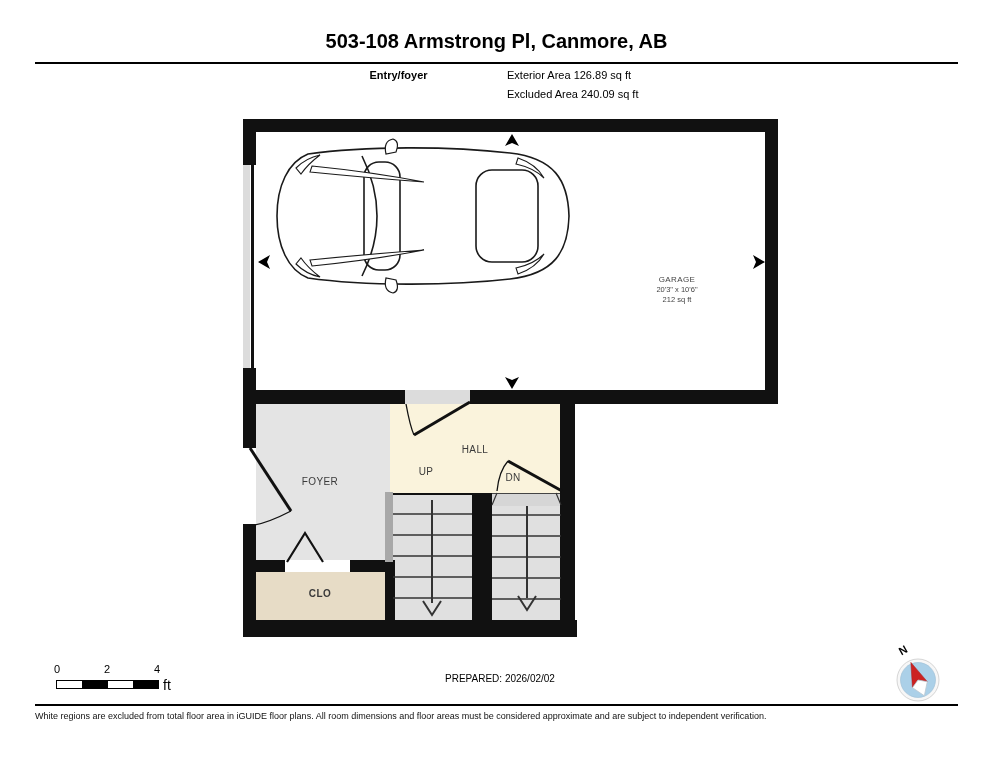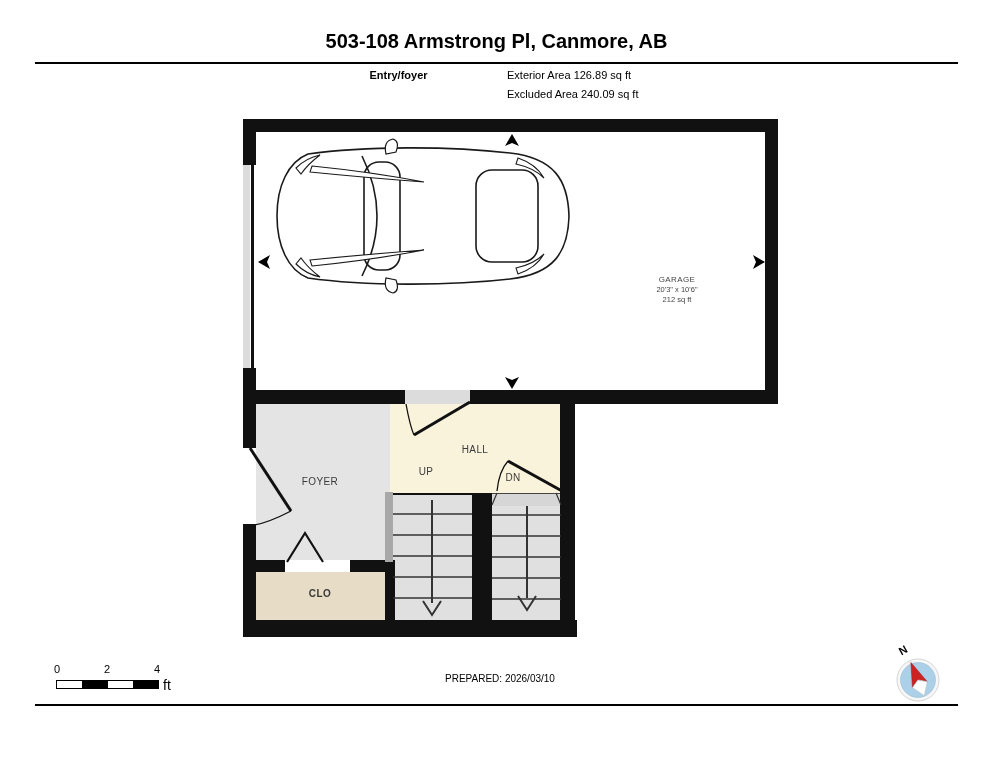--- a/index.html
+++ b/index.html
@@ -130,27 +130,28 @@
 
   <div class="tick" style="left:50px;">0</div>
   <div class="tick" style="left:100px;">2</div>
   <div class="tick" style="left:150px;">4</div>
   <div class="scalebar">
     <div class="seg" style="left:25%;width:25%;"></div>
     <div class="seg" style="left:75%;width:25%;"></div>
   </div>
   <div class="ft-label">ft</div>
 
-  <div class="prepared">PREPARED: 2026/03/10</div>
+  <div class="prepared">PREPARED: 2026/02/02</div>
 
   <svg class="overlay" style="left:890px;top:638px;" width="56" height="66" viewBox="0 0 56 66">
     <circle cx="28" cy="42" r="21" fill="#f7f7f7" stroke="#d5d5d5" stroke-width="1"></circle>
     <circle cx="28" cy="42" r="17.5" fill="#abd0e8" stroke="#9bbcd4" stroke-width="0.6"></circle>
     <g transform="rotate(-22 28 42)">
       <polygon points="28,23 20,47 28,42 36,47" fill="#cc2222" stroke="#a81b1b" stroke-width="0.5"></polygon>
       <polygon points="20,47 28,42 36,47 28,59" fill="#ffffff" stroke="#b9c6cf" stroke-width="0.7"></polygon>
     </g>
     <text x="9" y="16" font-size="11" font-weight="bold" fill="#000" transform="rotate(-30 13 12)">N</text>
   </svg>
 
   <div class="rule" style="top:704px;"></div>
+  <div class="disclaimer">White regions are excluded from total floor area in iGUIDE floor plans. All room dimensions and floor areas must be considered approximate and are subject to independent verification.</div>
 
 </div>
 
 </body></html>

